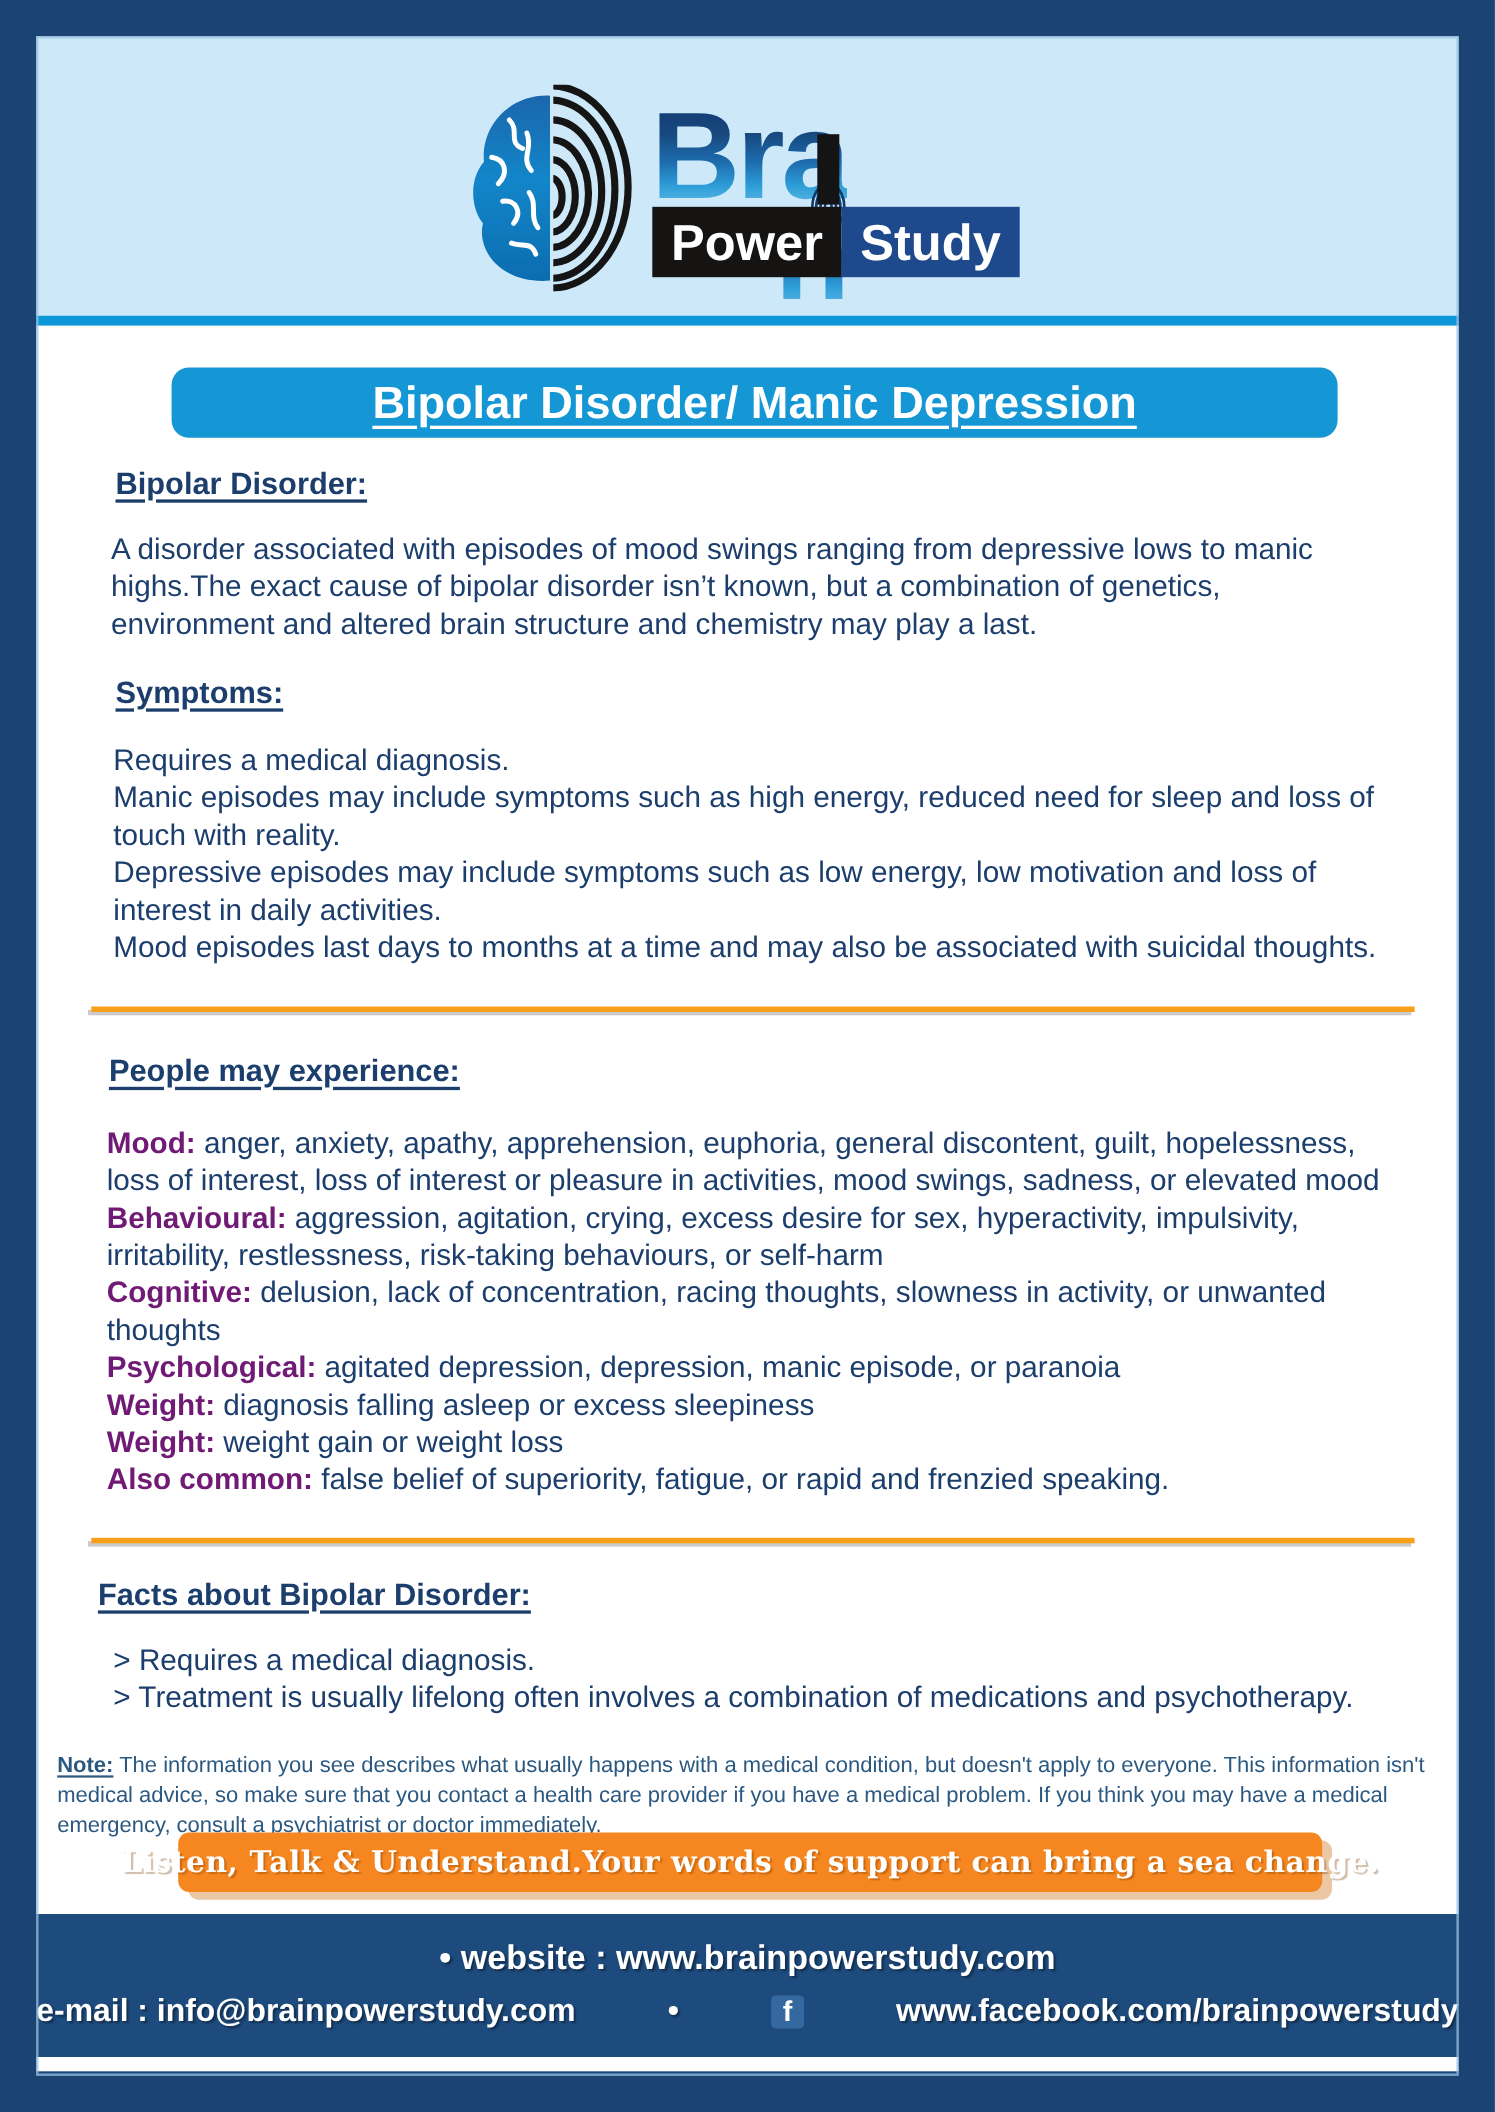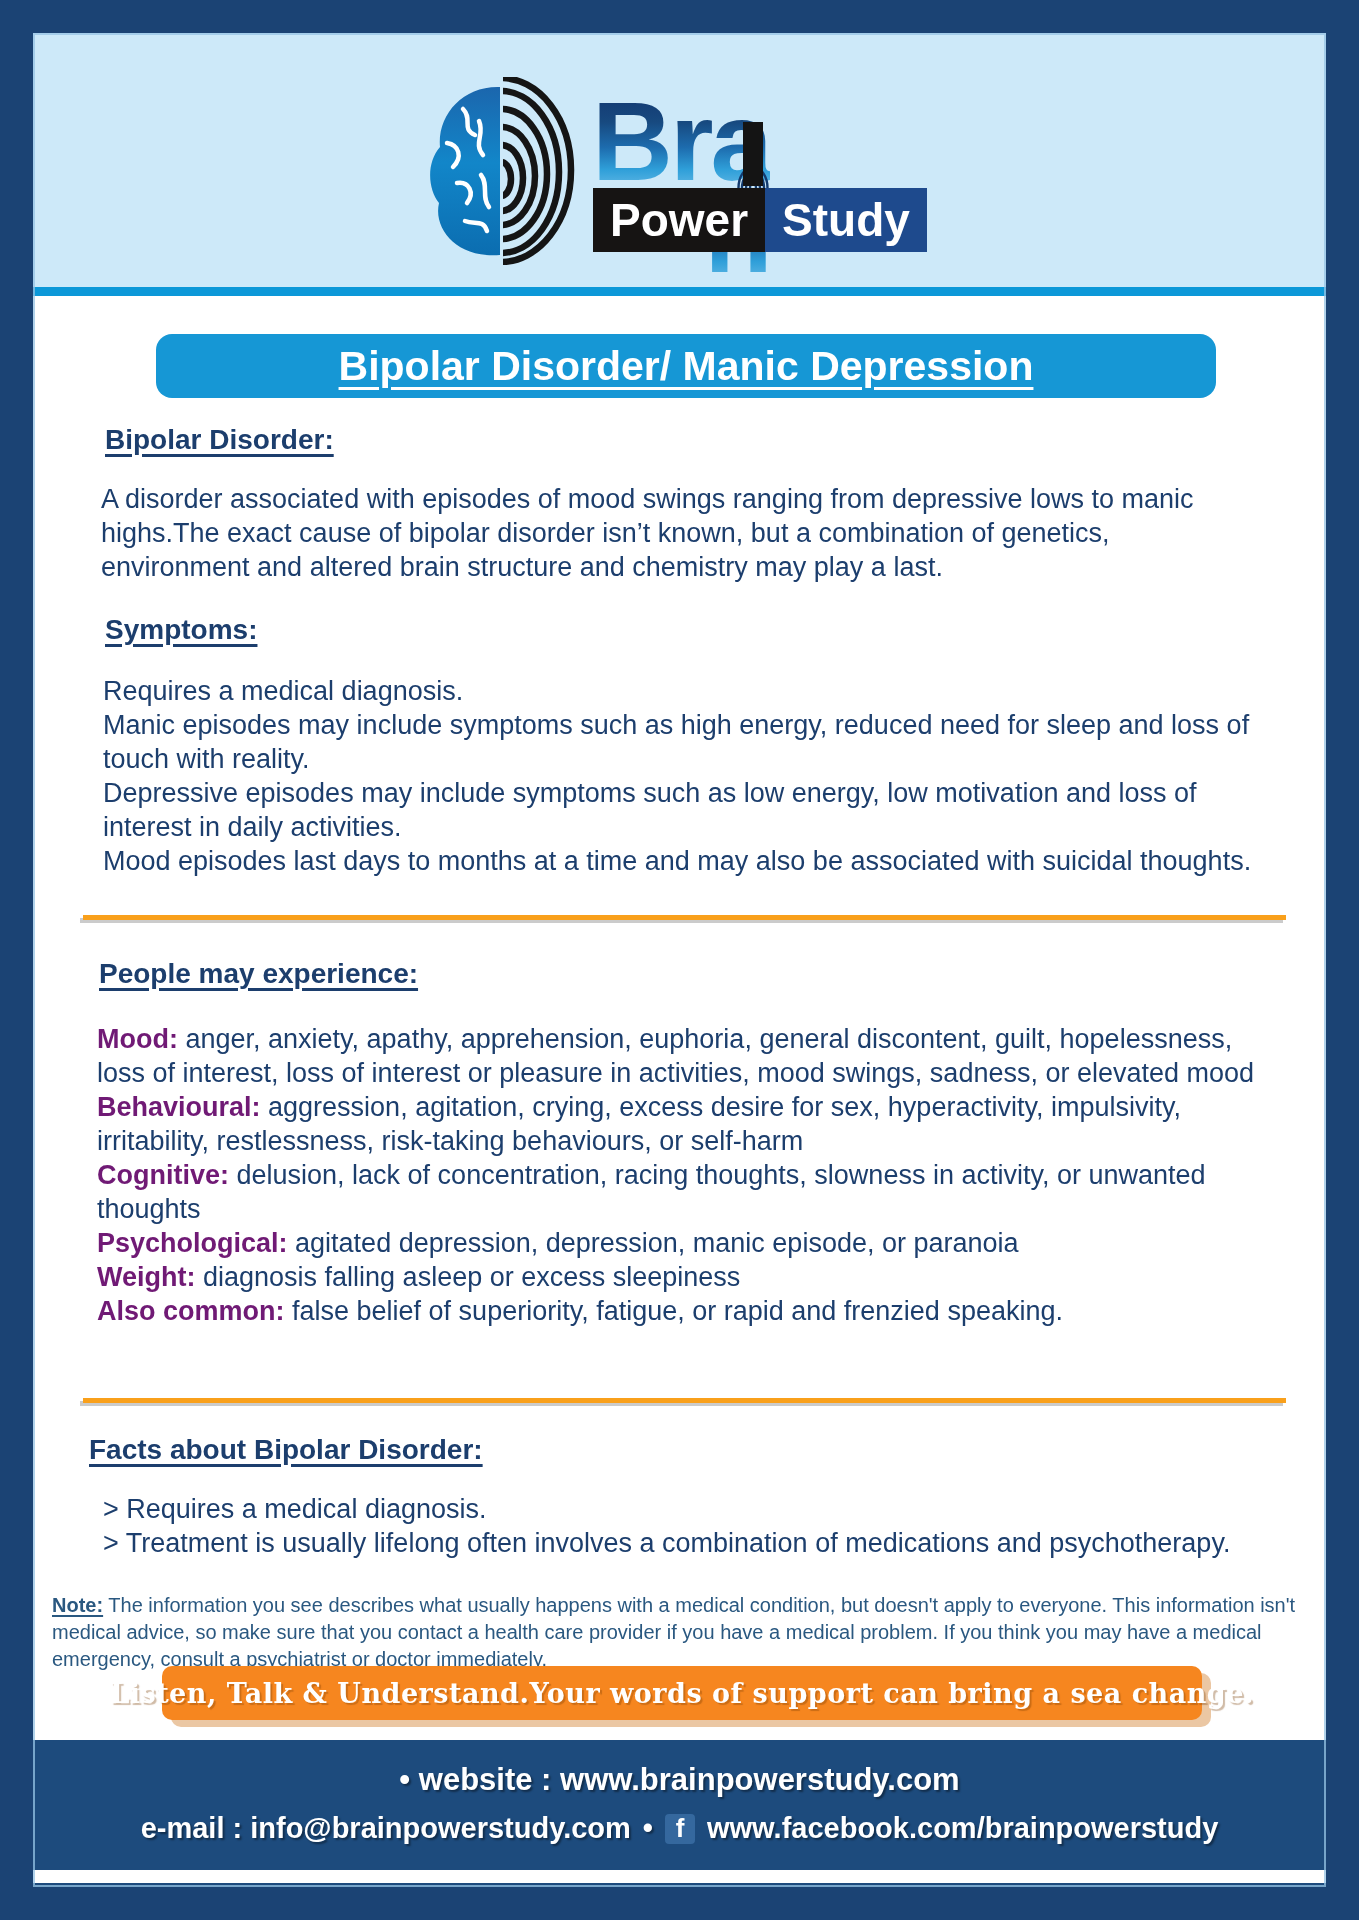--- a/index.html
+++ b/index.html
@@ -64,21 +64,21 @@
     box-shadow:9px 7px 0 rgba(210,130,50,.45);
   }
   .orange-banner span{
     font-family:"DejaVu Serif", serif; font-weight:bold; font-size:27px; color:#ffffff;
     text-shadow:2px 2px 1px rgba(120,60,0,.35); letter-spacing:.5px; white-space:nowrap;
   }
 
   
   .footer{position:absolute; left:33px; right:33px; top:1740px; bottom:33px; background:#1D4B7D; color:#ffffff;}
   .footer-line1{margin-top:22px; text-align:center; font-size:31px; font-weight:bold; text-shadow:2px 2px 2px rgba(0,0,0,.4);}
-  .footer-line2{margin-top:14px; text-align:center; font-size:29px; font-weight:bold; text-shadow:2px 2px 2px rgba(0,0,0,.4); display:flex; align-items:center; justify-content:center; gap:12px;}
+  .footer-line2{margin-top:14px; text-align:center; font-size:29px; font-weight:bold; text-shadow:2px 2px 2px rgba(0,0,0,.4); display:flex; align-items:center; justify-content:space-between; gap:12px;}
   .fb-icon{
     display:inline-flex; align-items:center; justify-content:center;
     width:30px; height:30px; background:#35689e; border-radius:4px;
     font-size:26px; font-weight:bold; color:#ffffff; text-shadow:none;
   }
   .footer-stripe{position:absolute; left:0; right:0; bottom:4px; height:13px; background:#ffffff;}
 </style>
 </head>
 <body>
 
@@ -160,20 +160,21 @@
 
   <div class="divider" style="top:915px;"></div>
 
   <div class="h-sec" style="left:99px; top:958px;">People may experience:</div>
   <div class="body-text" style="left:97px; top:1022px; width:1185px; line-height:34px;">
     <div><b>Mood:</b><span> anger, anxiety, apathy, apprehension, euphoria, general discontent, guilt, hopelessness, loss of interest, loss of interest or pleasure in activities, mood swings, sadness, or elevated mood</span></div>
     <div><b>Behavioural:</b><span> aggression, agitation, crying, excess desire for sex, hyperactivity, impulsivity, irritability, restlessness, risk-taking behaviours, or self-harm</span></div>
     <div><b>Cognitive:</b><span> delusion, lack of concentration, racing thoughts, slowness in activity, or unwanted thoughts</span></div>
     <div><b>Psychological:</b><span> agitated depression, depression, manic episode, or paranoia</span></div>
     <div><b>Weight:</b><span> diagnosis falling asleep or excess sleepiness</span></div>
+    <div><b>Weight:</b><span> weight gain or weight loss</span></div>
     <div><b>Also common:</b><span> false belief of superiority, fatigue, or rapid and frenzied speaking.</span></div>
   </div>
 
   <div class="divider" style="top:1398px;"></div>
 
   <div class="h-sec" style="left:89px; top:1434px;">Facts about Bipolar Disorder:</div>
   <div class="body-text" style="left:103px; top:1492px; width:1200px;">
     <div>&gt; Requires a medical diagnosis.</div>
     <div>&gt; Treatment is usually lifelong often involves a combination of medications and psychotherapy.</div>
   </div>

